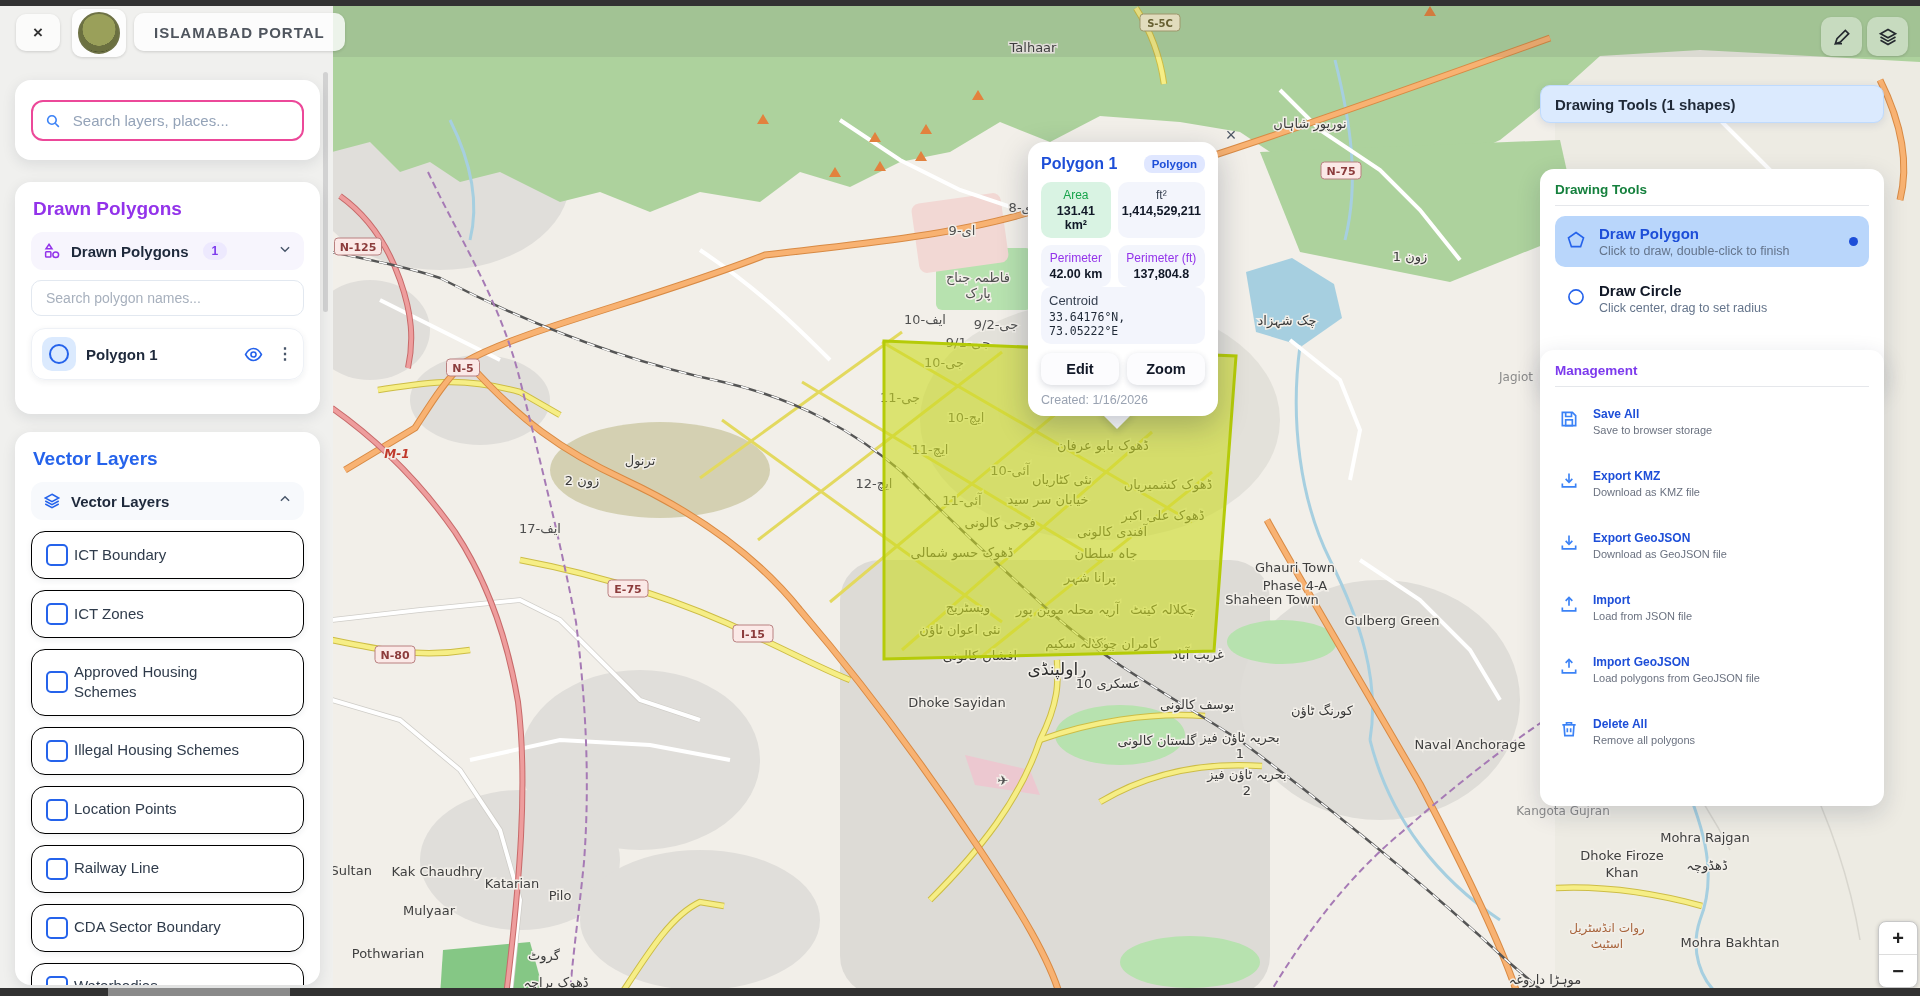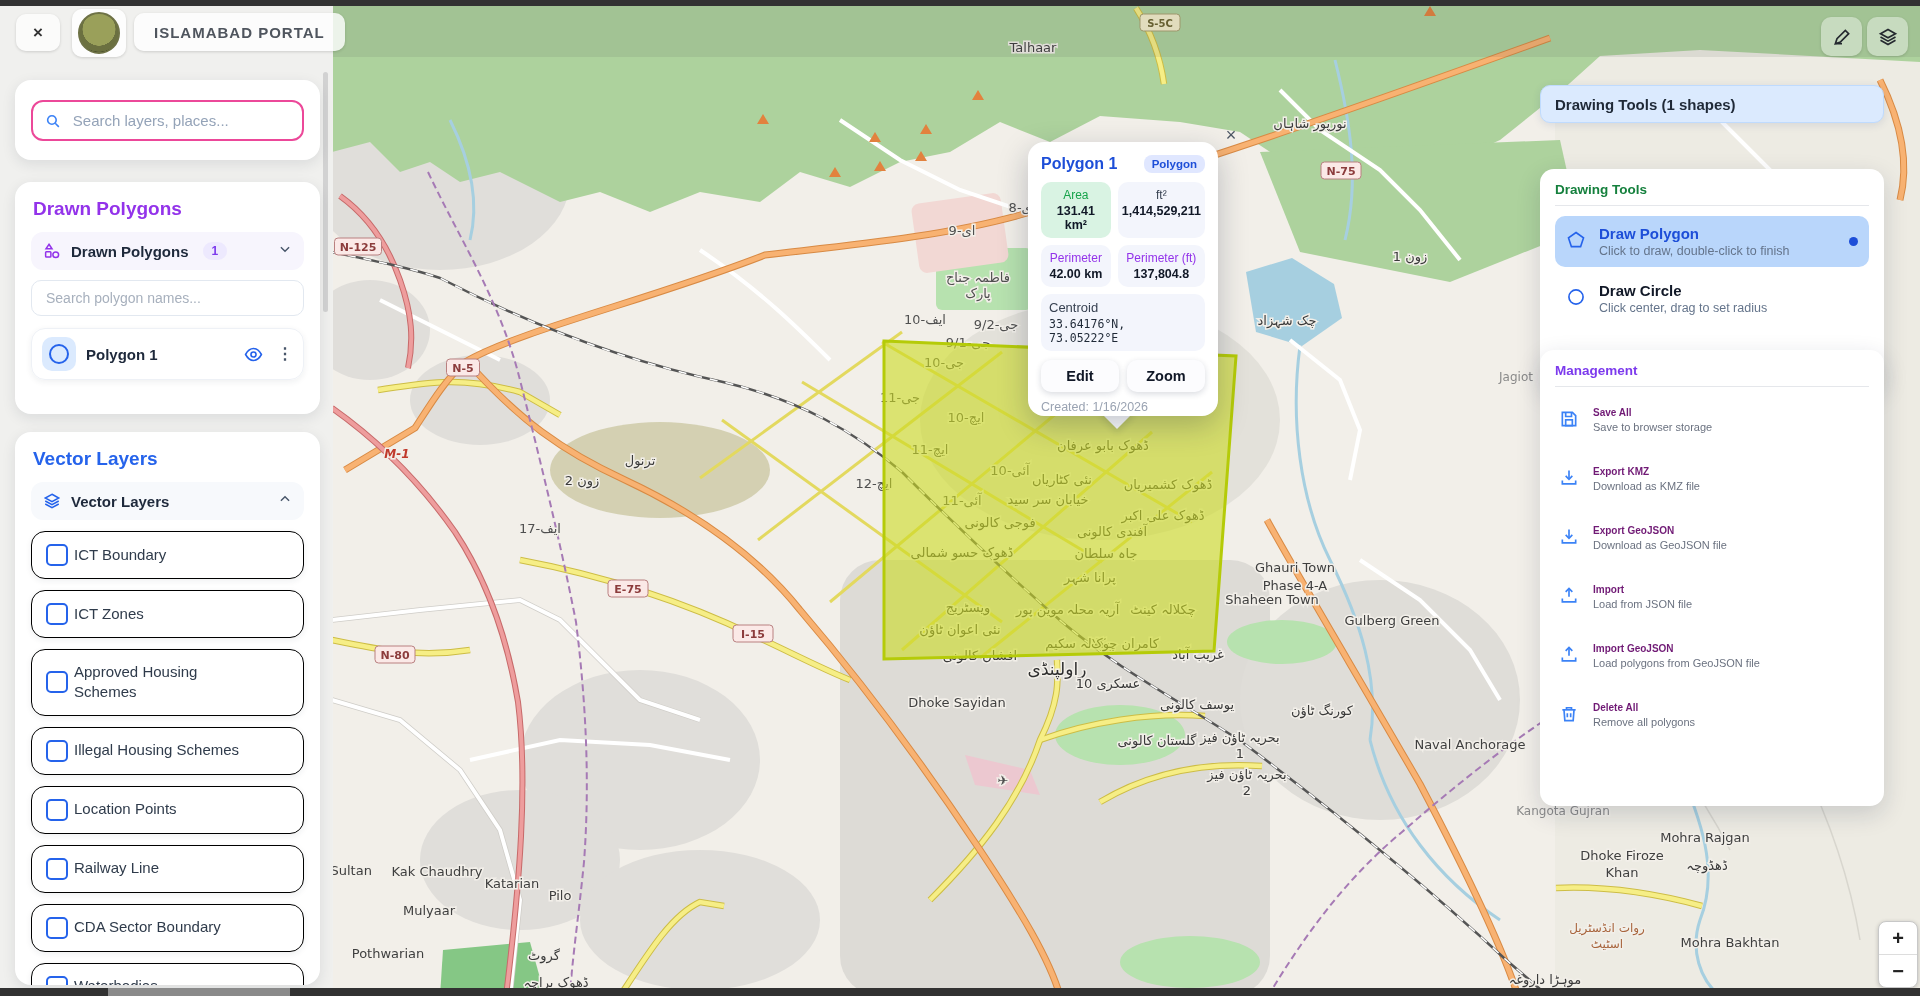--- a/index.html
+++ b/index.html
@@ -78,21 +78,21 @@
   .pp-titlerow{display:flex;align-items:center;justify-content:space-between;margin-bottom:9px;}
   .pp-title{color:#1d4ed8;font-weight:bold;font-size:16px;}
   .pp-badge{background:#e0e7ff;color:#1d4ed8;font-size:11.5px;font-weight:600;border-radius:8px;padding:3px 8px;}
   .pp-grid{display:grid;grid-template-columns:1fr 1fr;gap:7px;}
   .pp-chip{border-radius:10px;padding:6px 4px;text-align:center;background:#f3f5fc;}
   .pp-chip.green{background:#d9f3e3;}
   .pp-chip .lab{font-size:12px;color:#374151;}
   .pp-chip.green .lab{color:#16a34a;}
   .pp-chip .lab.purple{color:#9333ea;}
   .pp-chip .val{font-size:12.5px;font-weight:bold;color:#111827;margin-top:2px;}
-  .pp-centroid{margin-top:7px;background:#f3f5fc;border-radius:10px;padding:6px 8px;}
+  .pp-centroid{background:#f3f5fc;border-radius:10px;padding:6px 8px;}
   .pp-centroid .lab{font-size:13px;color:#374151;}
   .pp-centroid .val{font-family:"DejaVu Sans Mono",monospace;font-size:11.5px;color:#1f2937;margin-top:2px;}
   .pp-btnrow{display:flex;gap:8px;margin-top:9px;}
   .pp-btn{flex:1;background:#fcfcfe;border-radius:10px;text-align:center;padding:8px 0;font-weight:bold;
           font-size:14.5px;color:#111827;box-shadow:0 2px 6px rgba(20,30,60,.16);cursor:pointer;}
   .pp-created{margin-top:8px;color:#9aa3b2;font-size:12.5px;}
   
   #dt-header{position:absolute;left:1540px;top:85px;width:344px;height:38px;background:#dbeafe;
              border:1px solid #bfdbfe;border-radius:10px;z-index:25;display:flex;align-items:center;
              padding:0 14px;box-sizing:border-box;font-weight:bold;font-size:15px;color:#1f2937;
@@ -104,21 +104,21 @@
   .rp-head{font-size:13.5px;font-weight:bold;padding-bottom:8px;border-bottom:1px solid #e5e7eb;margin-bottom:10px;}
   .rp-head.green{color:#15803d;}
   .rp-head.purple{color:#7c3aed;}
   .tool-row{display:flex;align-items:center;gap:13px;border-radius:10px;padding:9px 11px;cursor:pointer;margin-bottom:6px;}
   .tool-row.active{background:#b9d6fb;}
   .tool-row .t{font-weight:600;font-size:15px;color:#111827;}
   .tool-row.active .t{color:#1d4ed8;}
   .tool-row .s{font-size:12.5px;color:#64748b;margin-top:2px;}
   .tool-dot{margin-left:auto;width:9px;height:9px;border-radius:50%;background:#1d4ed8;}
   .mg-row{display:flex;align-items:flex-start;gap:14px;padding:10px 4px;margin-bottom:13px;cursor:pointer;}
-  .mg-row .t{font-weight:600;font-size:10px;color:#701a75;}
+  .mg-row .t{font-weight:600;font-size:12px;color:#1d4ed8;}
   .mg-row .s{font-size:11px;color:#6b7280;margin-top:3px;}
   .mg-ic{flex:0 0 auto;margin-top:2px;}
   
   #zoomctl{position:absolute;left:1878px;top:921px;width:38px;z-index:25;background:#fff;border:1px solid #c8c8c8;
            border-radius:8px;overflow:hidden;box-shadow:0 1px 4px rgba(0,0,0,.2);}
   #zoomctl div{height:32px;display:flex;align-items:center;justify-content:center;font-size:20px;font-weight:bold;
                color:#222;cursor:pointer;}
   #zoomctl div:first-child{border-bottom:1px solid #ddd;}
 </style>
 </head>

